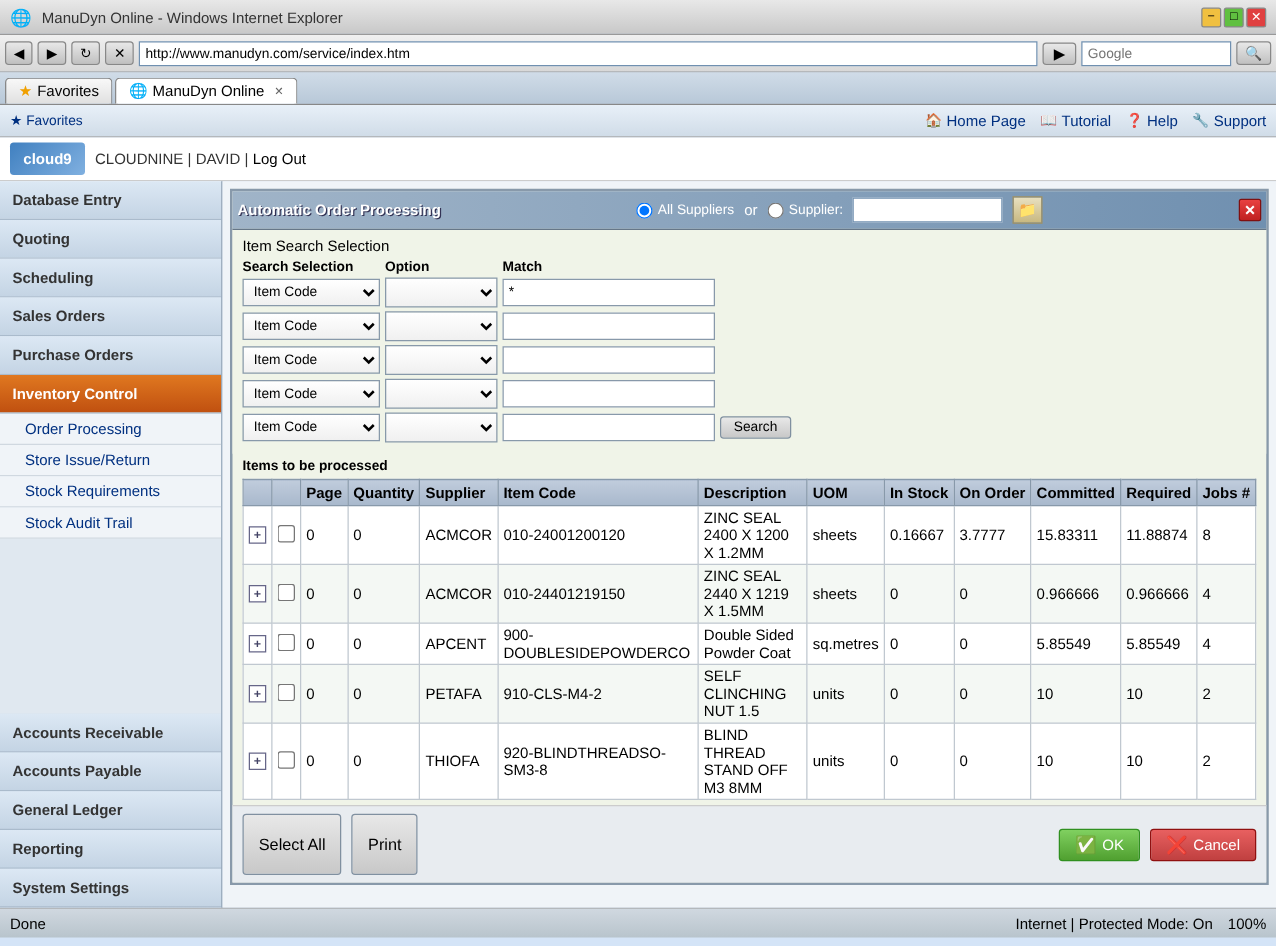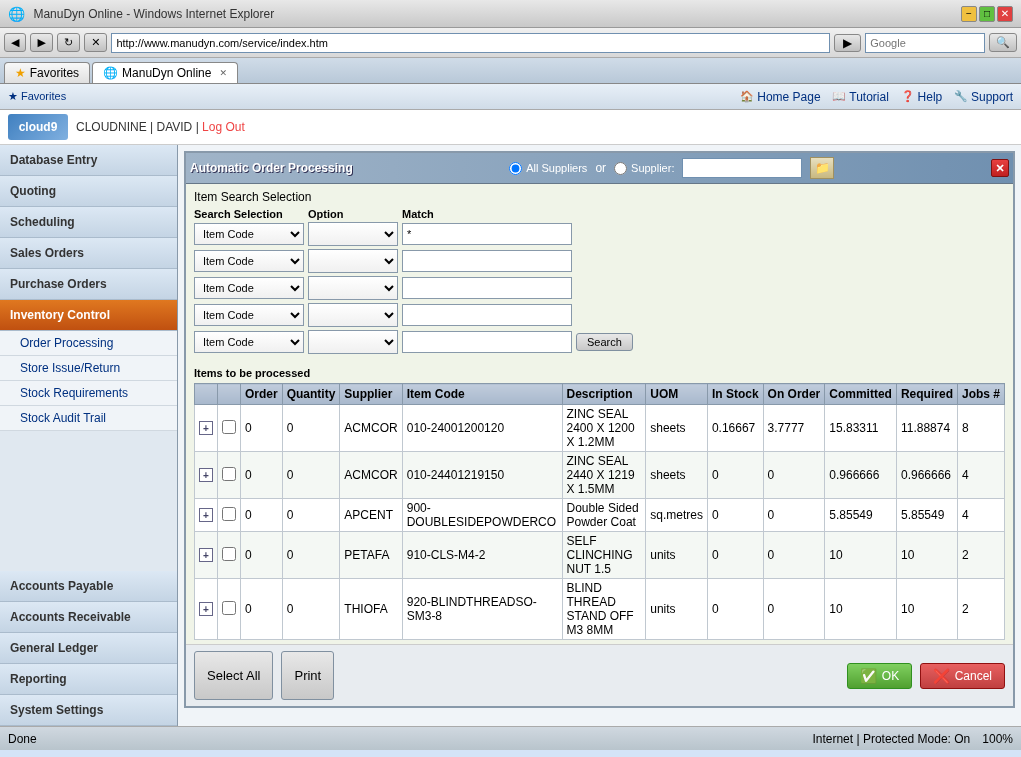--- a/index.html
+++ b/index.html
@@ -120,21 +120,21 @@
       border-bottom: 1px solid #ccc;
     }
     .logo-box {
       width: 60px; height: 26px;
       background: linear-gradient(135deg, #4080c0, #80b0e0);
       display: flex; align-items: center; justify-content: center;
       color: white; font-weight: bold; font-size: 10px;
       border-radius: 3px;
     }
     .company-info { font-size: 12px; color: #333; }
-    .logout-link { color: #ef4444; cursor: pointer; }
+    .logout-link { color: #000000; cursor: pointer; }
 
     
     .main-layout {
       display: flex;
       height: calc(757px - 28px - 30px - 26px - 26px - 42px - 24px);
     }
 
     
     .sidebar {
       width: 178px;
@@ -448,24 +448,24 @@
       <span>Store Issue/Return</span>
     </div>
     <div class="sidebar-sub">
       <span>Stock Requirements</span>
     </div>
     <div class="sidebar-sub">
       <span>Stock Audit Trail</span>
     </div>
     <div style="flex:1; background:#e0e8f0;"></div>
     <div class="sidebar-item">
+      <span>Accounts Receivable</span>
+    </div>
+    <div class="sidebar-item">
       <span>Accounts Payable</span>
-    </div>
-    <div class="sidebar-item">
-      <span>Accounts Receivable</span>
     </div>
     <div class="sidebar-item">
       <span>General Ledger</span>
     </div>
     <div class="sidebar-item">
       <span>Reporting</span>
     </div>
     <div class="sidebar-item">
       <span>System Settings</span>
     </div>
@@ -552,21 +552,21 @@
         </div>
       </div>
 
       <div class="results-section">
         <div class="results-title">Items to be processed</div>
         <table class="results-table">
           <thead>
             <tr>
               <th style="width:20px;"></th>
               <th style="width:20px;"></th>
-              <th>Order</th>
+              <th>Page</th>
               <th>Quantity</th>
               <th>Supplier</th>
               <th>Item Code</th>
               <th>Description</th>
               <th>UOM</th>
               <th>In Stock</th>
               <th>On Order</th>
               <th>Committed</th>
               <th>Required</th>
               <th>Jobs #</th>

